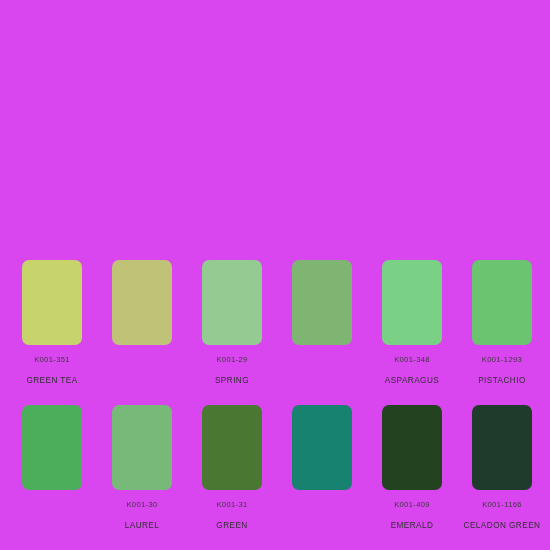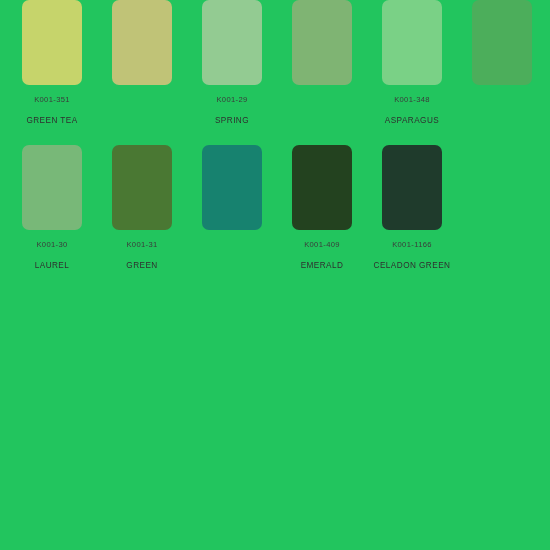--- a/index.html
+++ b/index.html
@@ -12,25 +12,25 @@
     height: 550px;
     background: #ffffff;
     font-family: "Liberation Sans", sans-serif;
     overflow: hidden;
   }
 
   #palette-board {
     position: relative;
     width: 550px;
     height: 550px;
-    background: #22c55e;
+    background: #d946ef;
     box-sizing: border-box;
     display: flex;
     flex-direction: column;
-    justify-content: flex-start;
+    justify-content: flex-end;
     align-items: center;
   }
 
   .swatch-grid {
     display: grid;
     grid-template-columns: repeat(6, 90px);
     grid-template-rows: repeat(2, 145px);
     width: 540px;
     margin-left: 4px;
   }
@@ -98,20 +98,27 @@
         <div class="swatch-chip" style="background: rgb(127, 180, 115);"></div>
       </div>
       <div class="swatch-cell">
         <div class="swatch-chip" style="background: rgb(122, 209, 134);"></div>
         <div class="swatch-meta">
           <div class="swatch-code">K001-348</div>
           <div class="swatch-name">ASPARAGUS</div>
         </div>
       </div>
       <div class="swatch-cell">
+        <div class="swatch-chip" style="background: rgb(107, 196, 112);"></div>
+        <div class="swatch-meta">
+          <div class="swatch-code">K001-1293</div>
+          <div class="swatch-name">PISTACHIO</div>
+        </div>
+      </div>
+      <div class="swatch-cell">
         <div class="swatch-chip" style="background: rgb(76, 174, 91);"></div>
       </div>
       <div class="swatch-cell">
         <div class="swatch-chip" style="background: rgb(120, 184, 120);"></div>
         <div class="swatch-meta">
           <div class="swatch-code">K001-30</div>
           <div class="swatch-name">LAUREL</div>
         </div>
       </div>
       <div class="swatch-cell">

